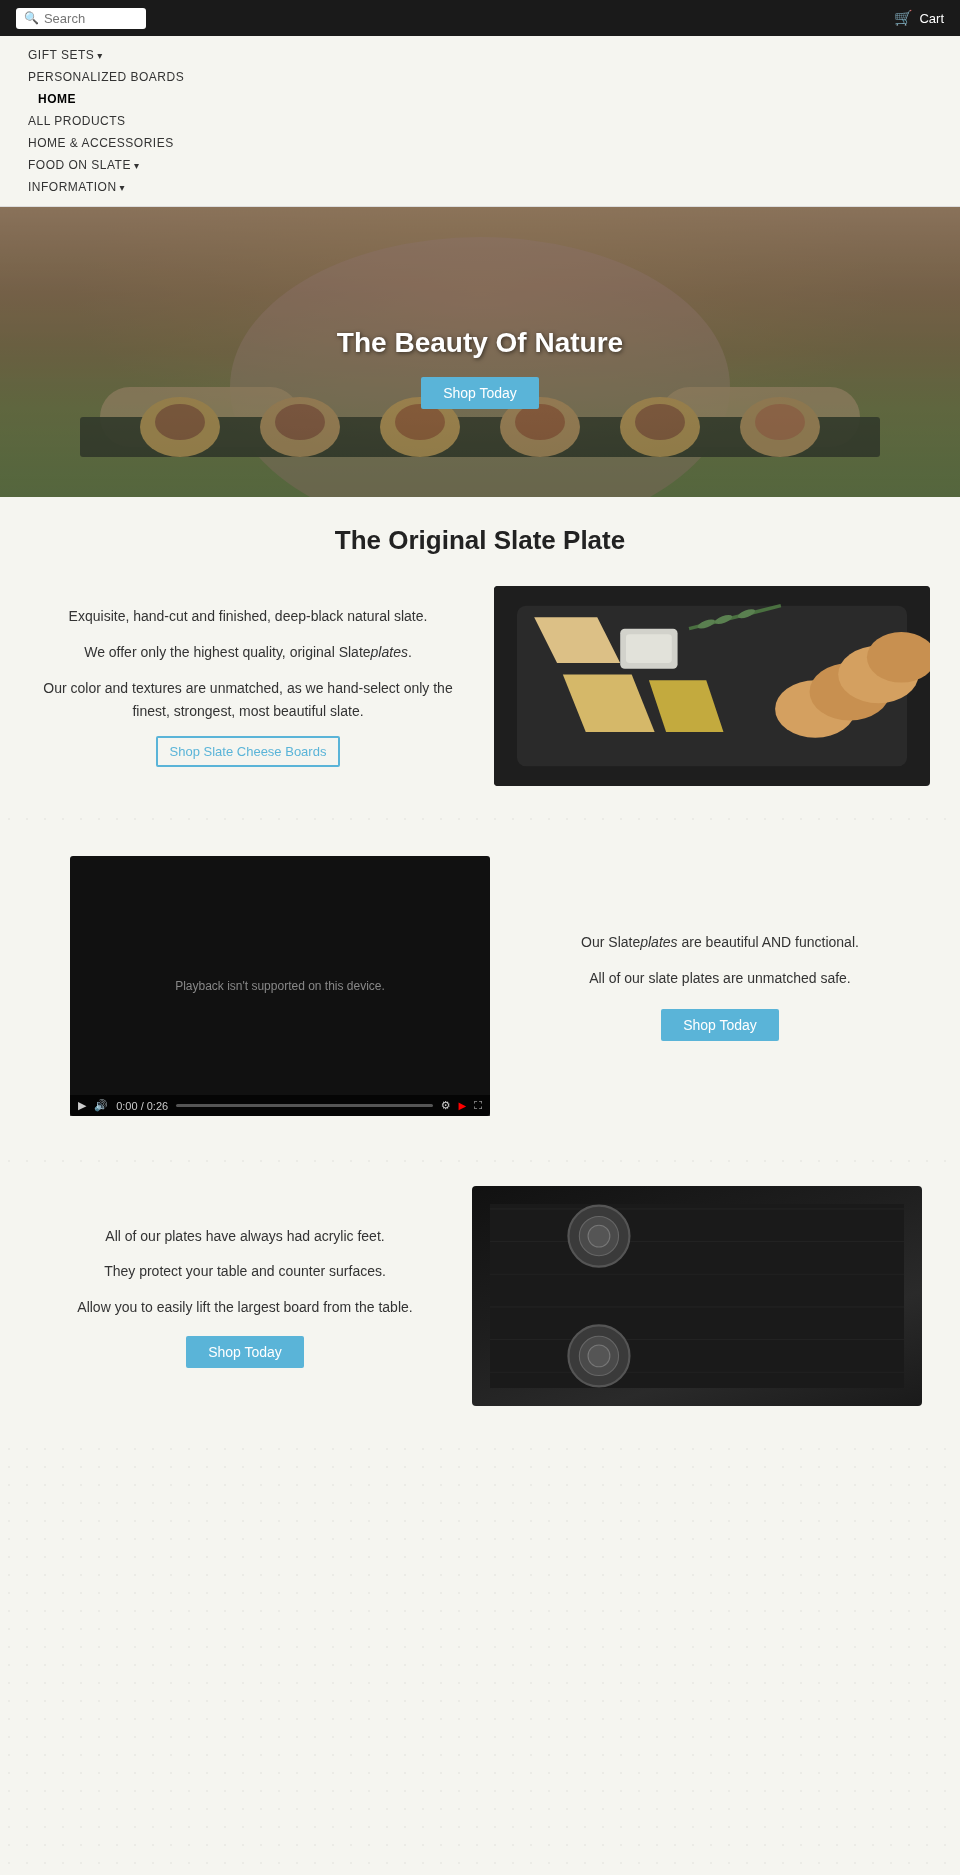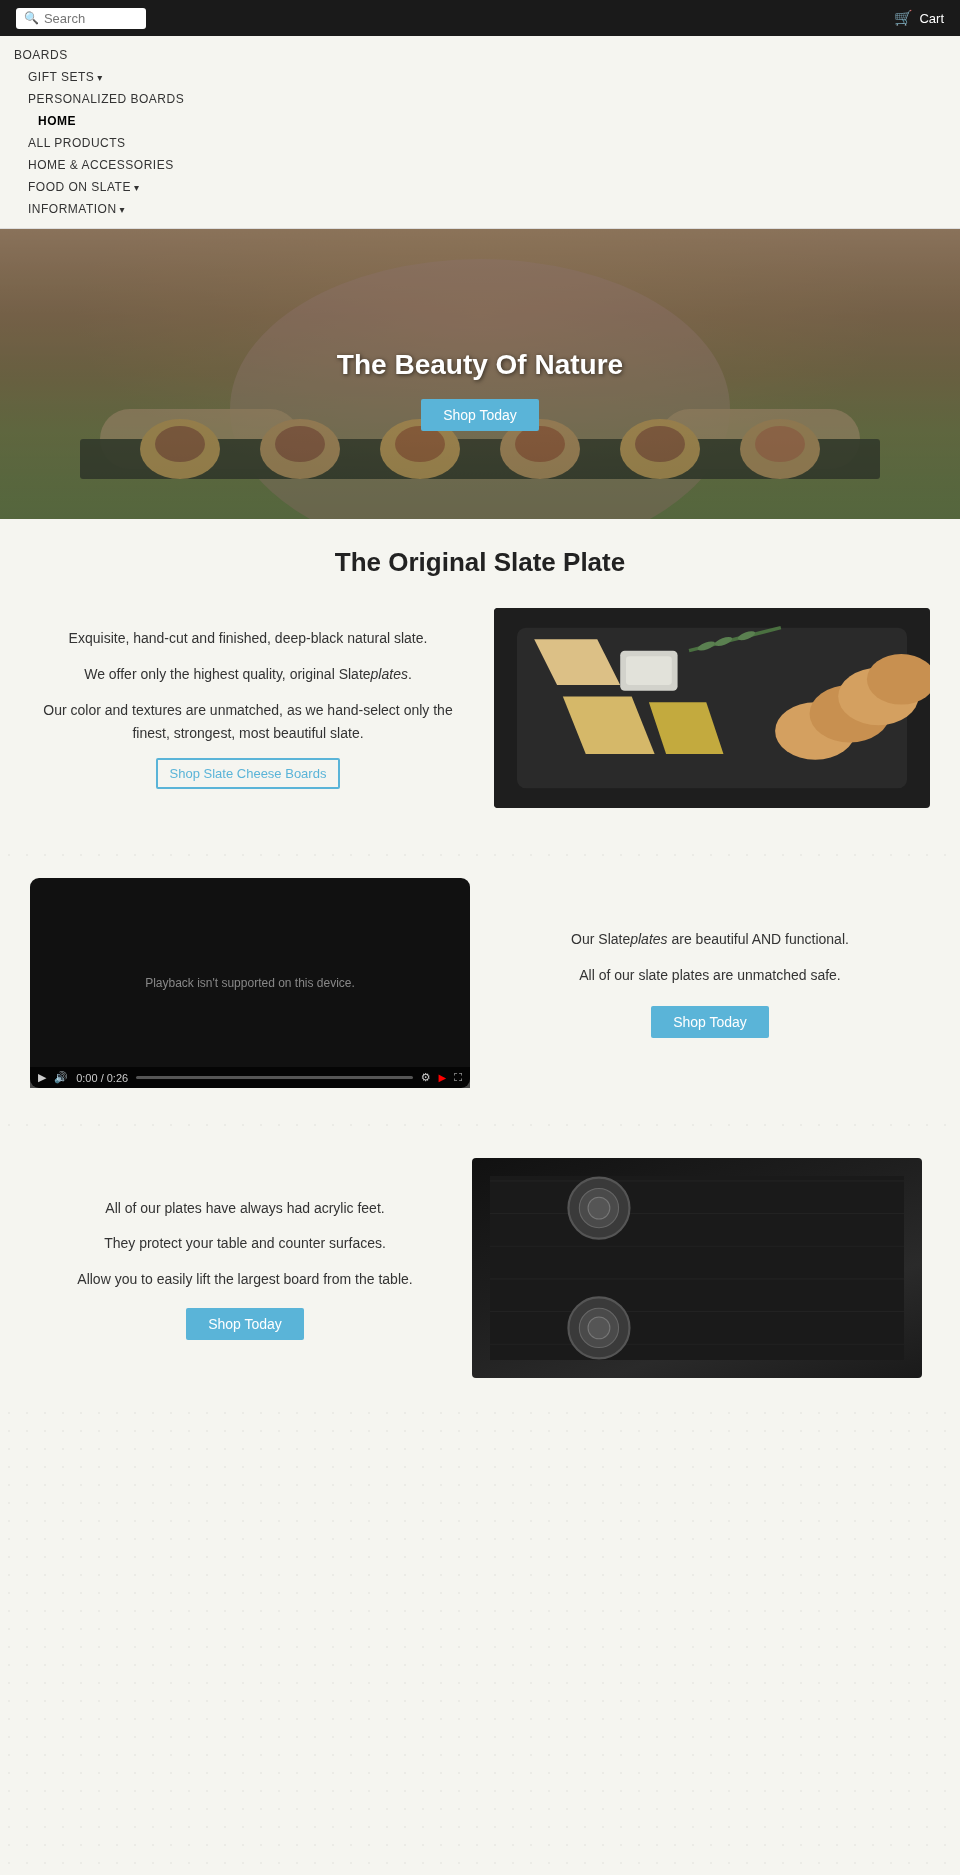--- a/index.html
+++ b/index.html
@@ -168,29 +168,30 @@
     .video-section {
       display: flex;
       background: #f5f5f0;
       padding: 20px 30px 30px;
       gap: 20px;
       align-items: center;
     }
     .video-player {
       flex: 1;
       background: #111;
-      height: 210px;
-      border-radius: 9px;
+      height: 260px;
+      border-radius: 3px;
       display: flex;
       flex-direction: column;
       align-items: center;
       justify-content: center;
       position: relative;
       color: #888;
       font-size: 12px;
+      margin-left: 40px;
     }
     .video-controls {
       position: absolute;
       bottom: 0;
       left: 0; right: 0;
       background: rgba(0,0,0,0.7);
       padding: 4px 8px;
       display: flex;
       align-items: center;
       gap: 8px;
@@ -260,23 +261,20 @@
     <span class="search-icon-svg">🔍</span>
     <input class="search-input" type="text" placeholder="Search" style="">
   </div>
   <div class="cart-area">
     <span class="cart-icon">🛒</span>
     <span>Cart</span>
   </div>
 </header>
 
 <nav class="nav">
-  <div class="nav-item">
-    <span>BOARDS</span>
-  </div>
   <div class="nav-item indent">
     <span>GIFT SETS</span>
     <span class="arrow">▾</span>
   </div>
   <div class="nav-item indent">
     <span>PERSONALIZED BOARDS</span>
   </div>
   <div class="nav-item bold">
     <span>HOME</span>
   </div>

